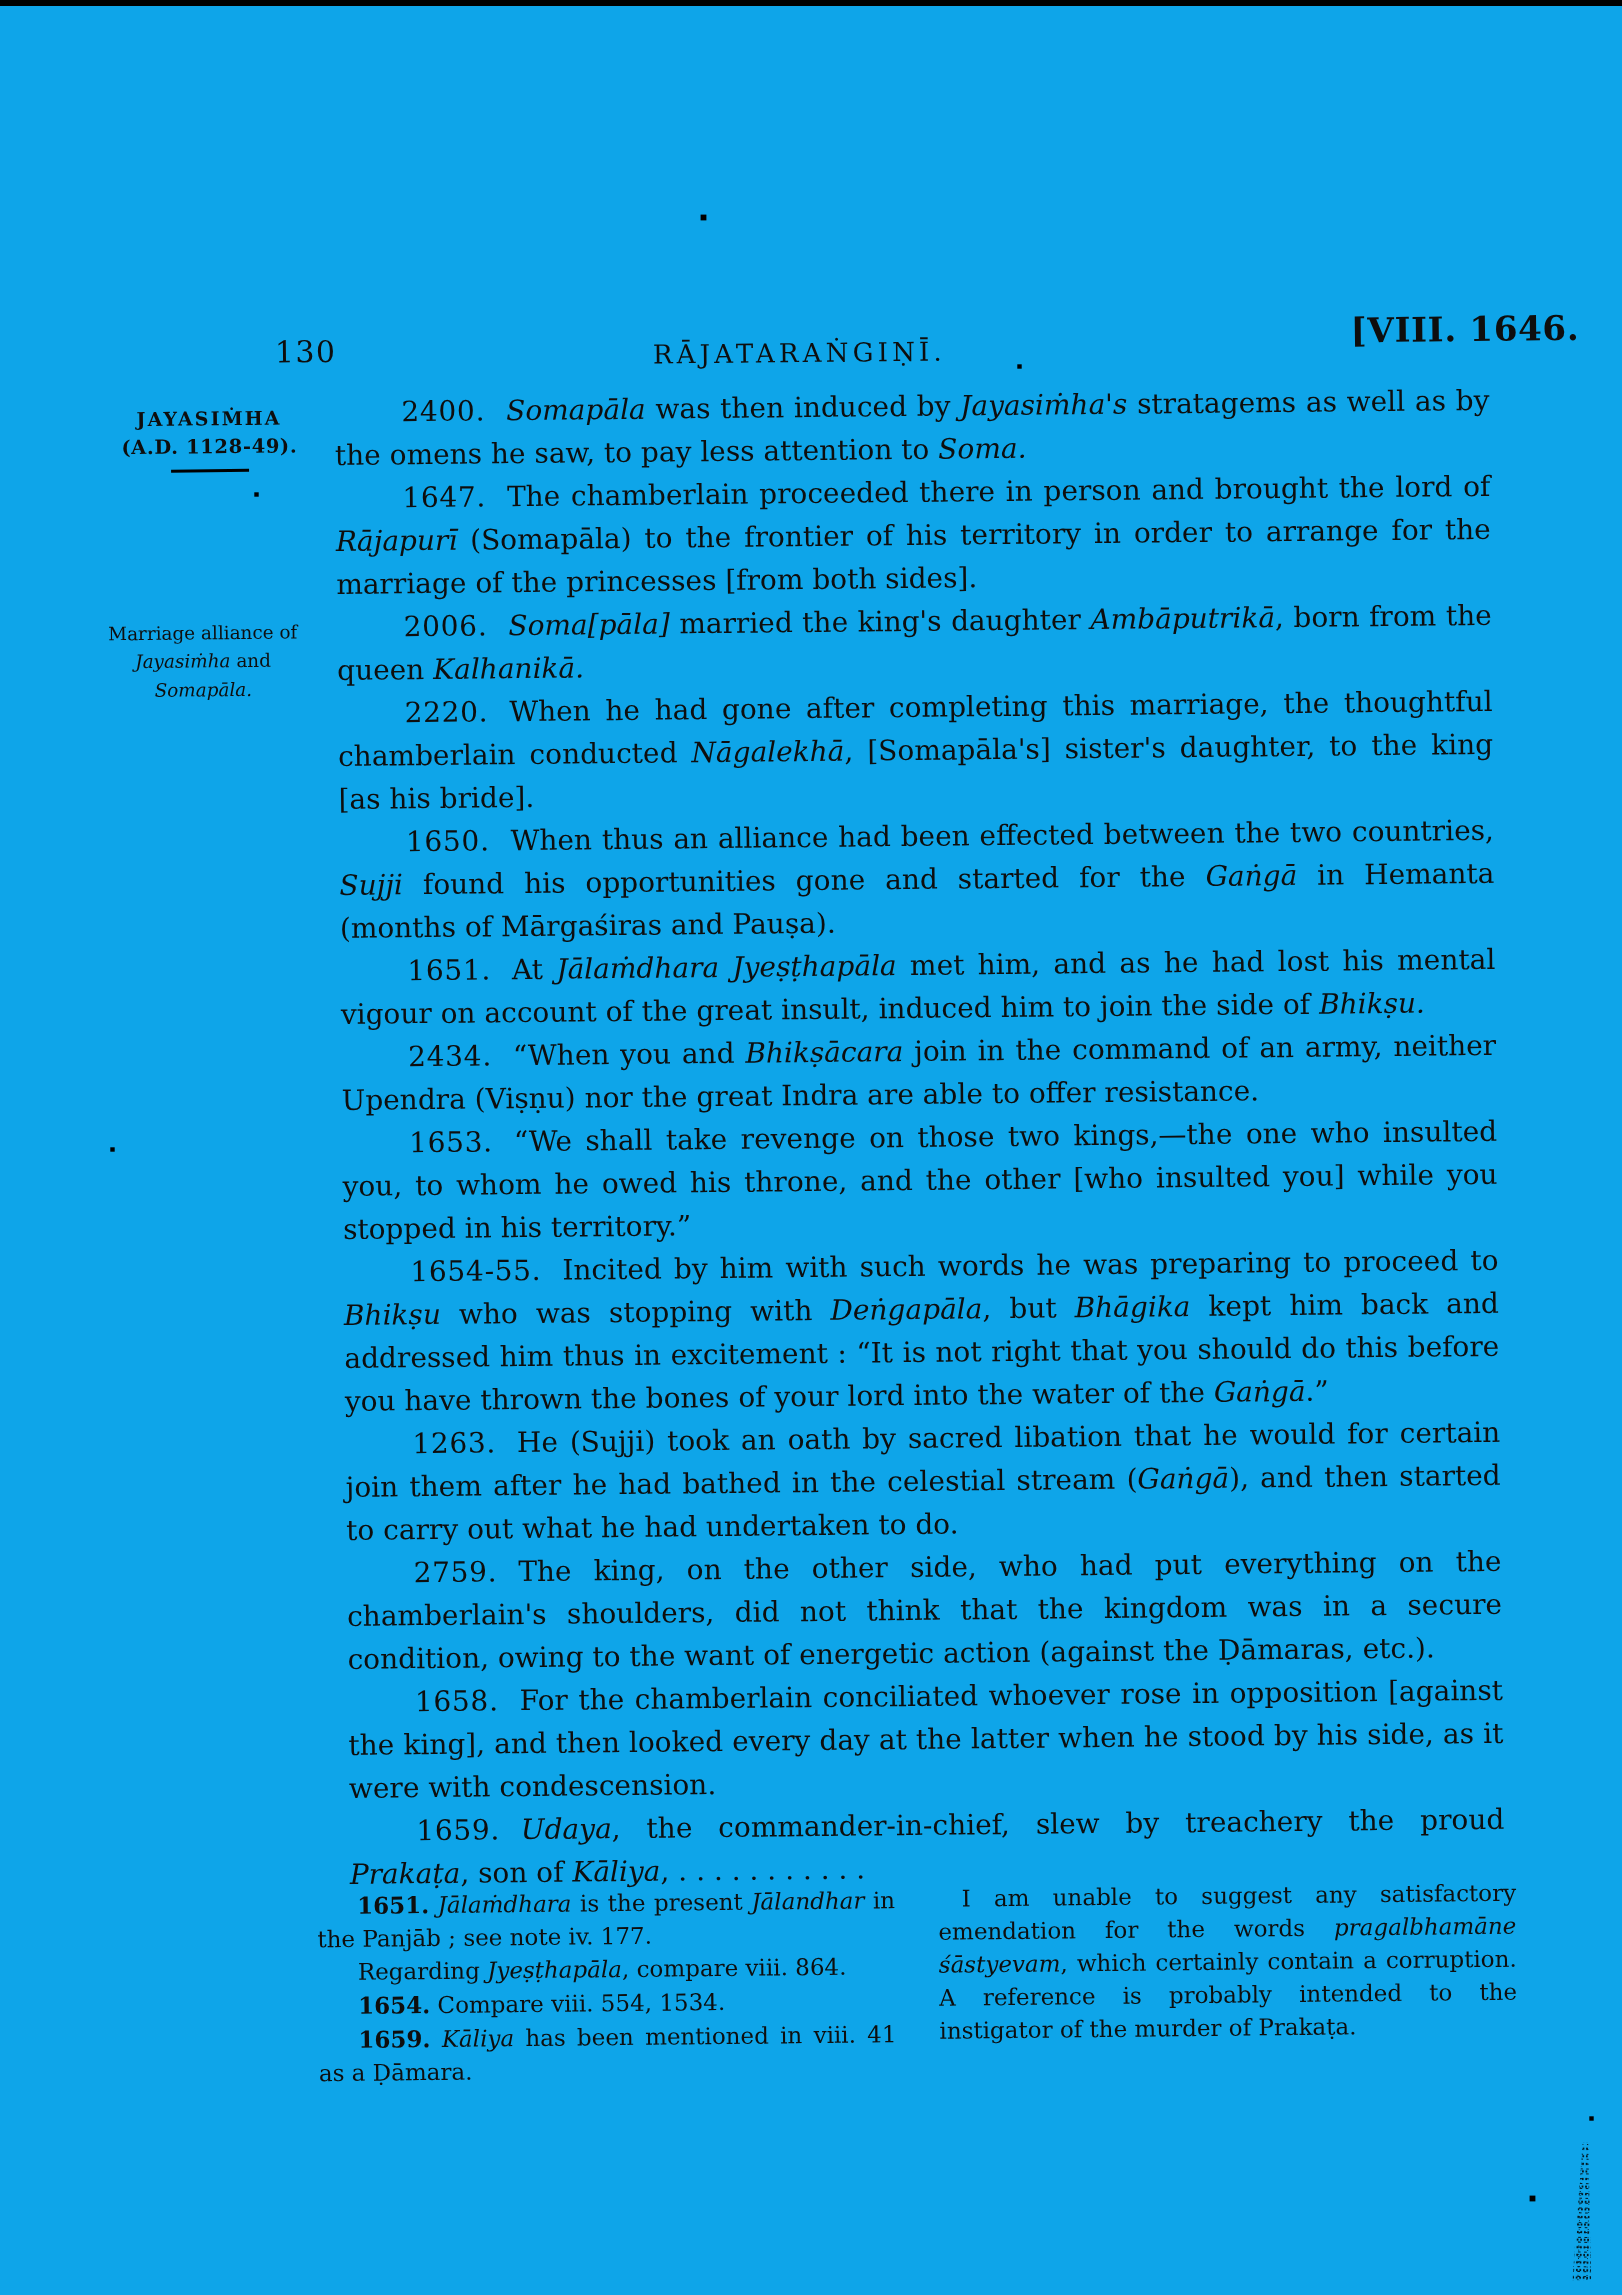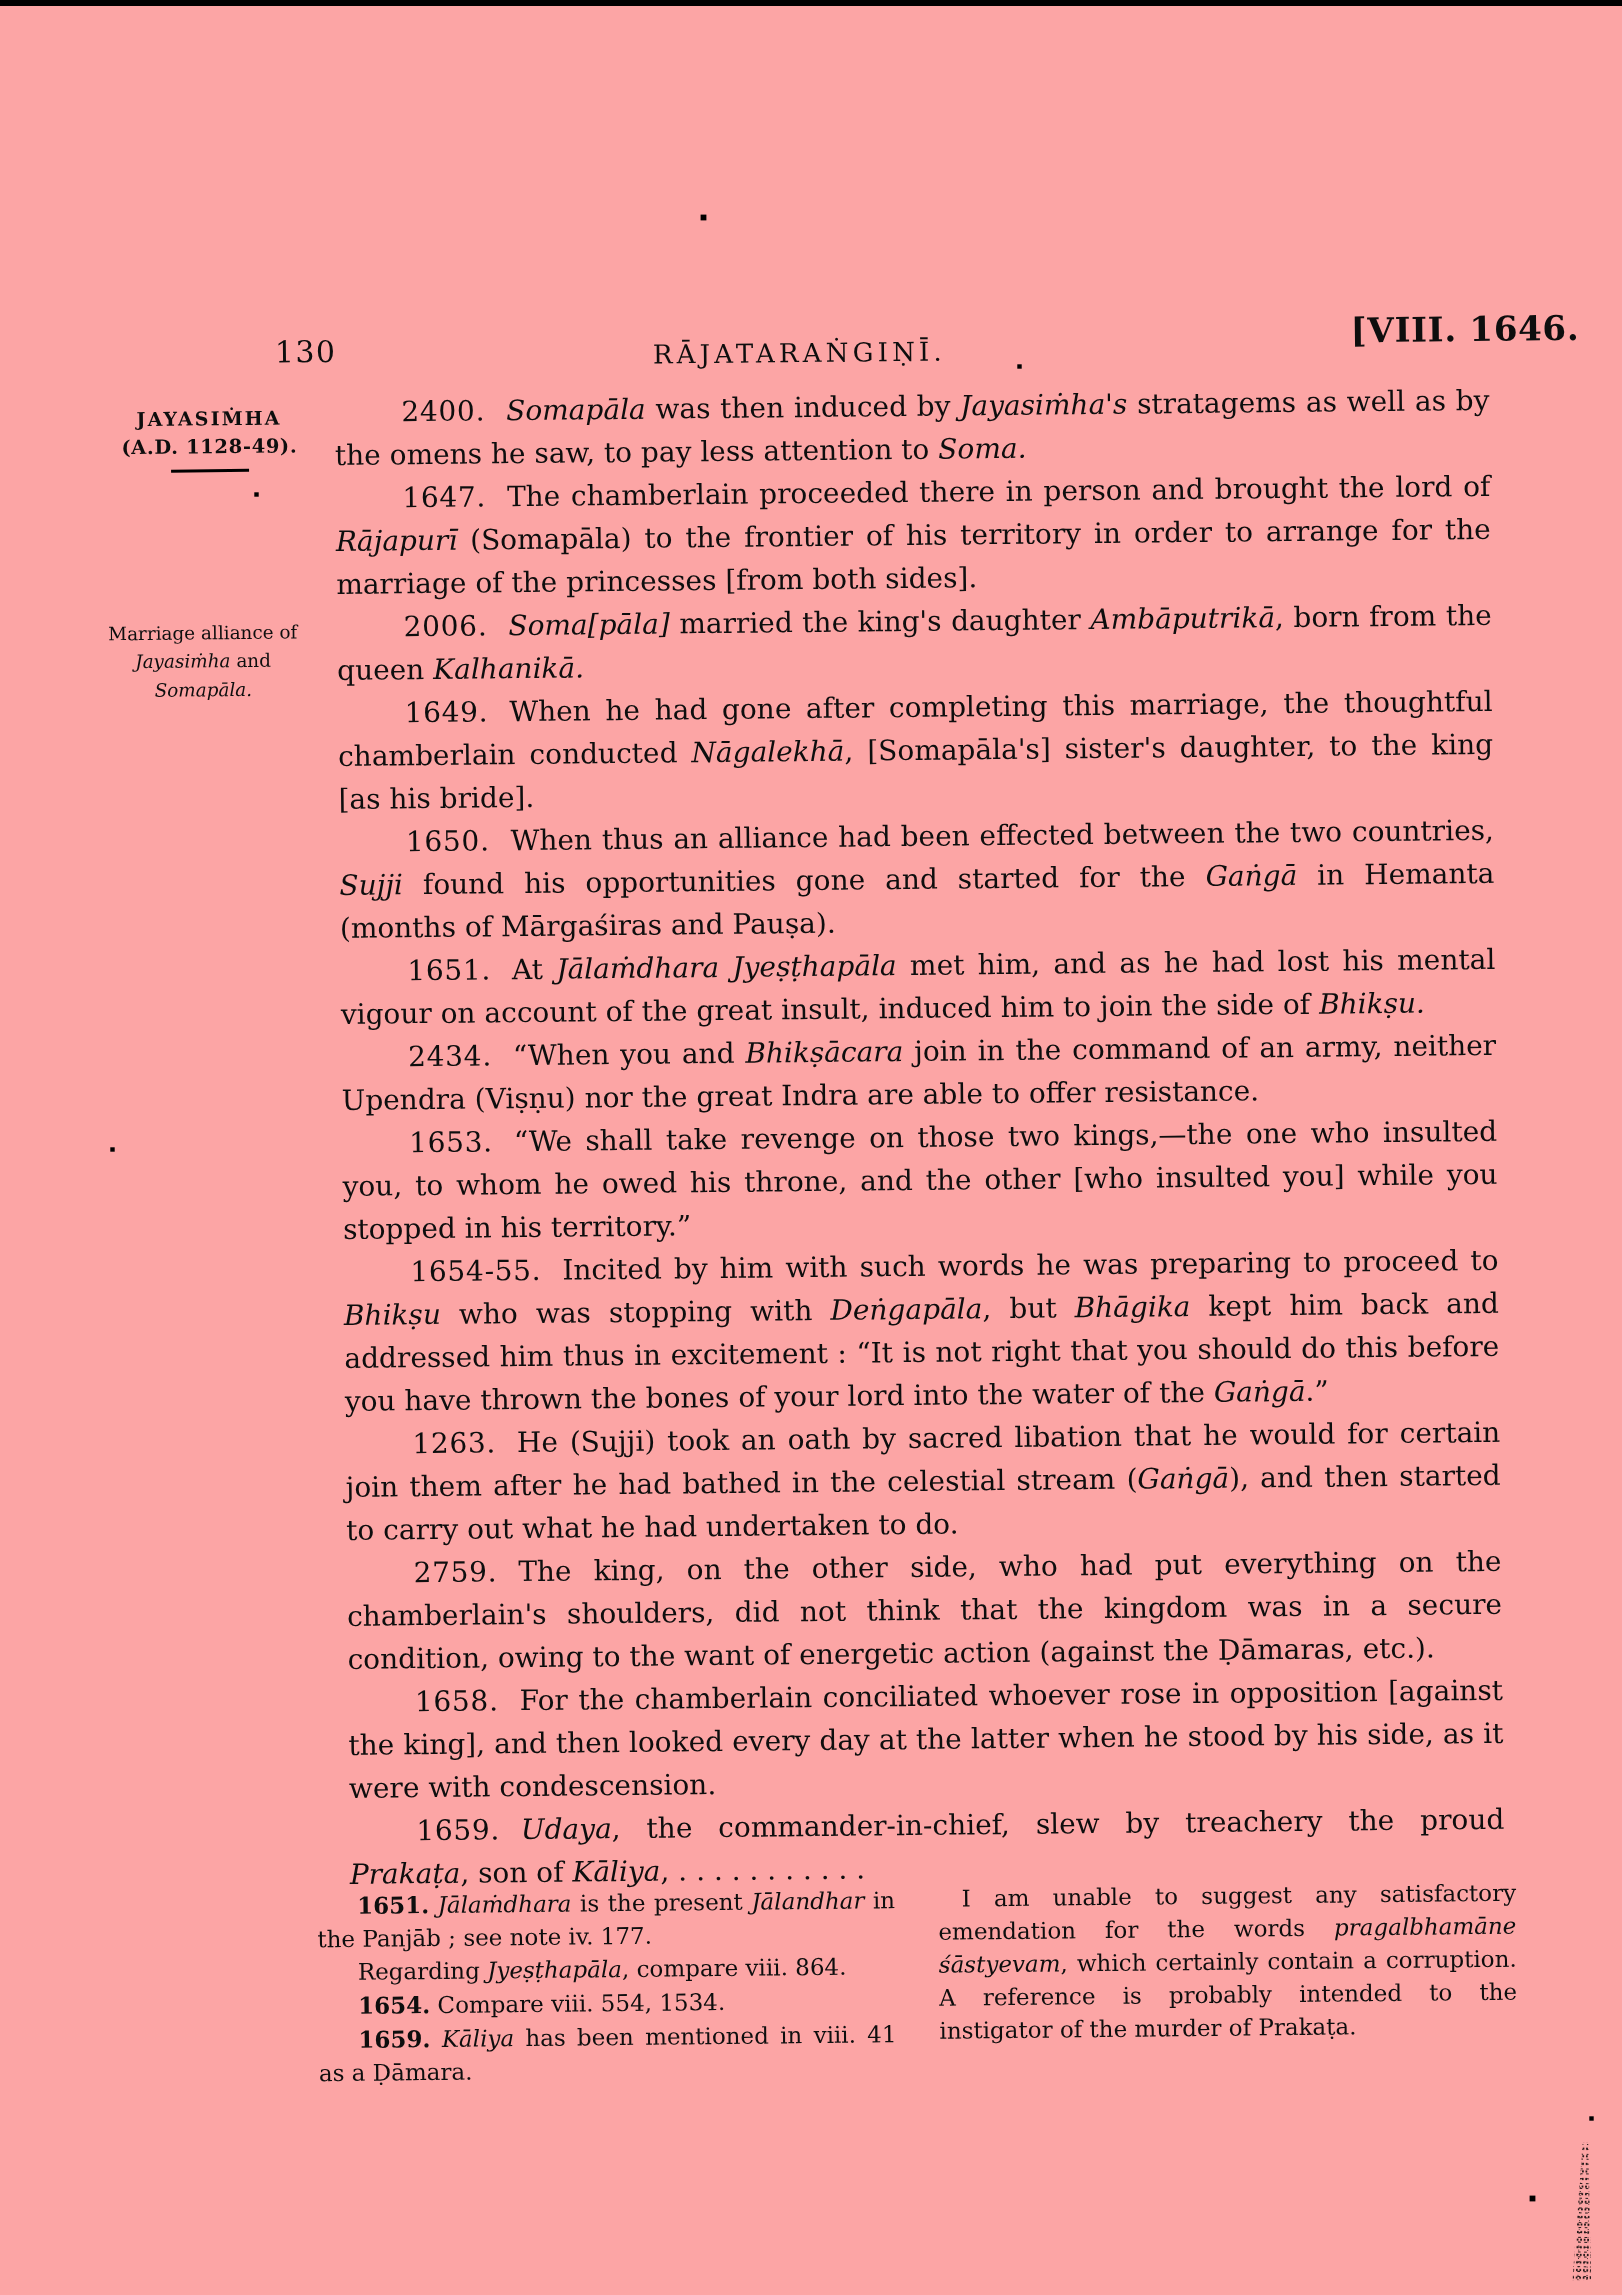--- a/index.html
+++ b/index.html
@@ -1,19 +1,19 @@
 <!DOCTYPE html>
 <html style="font-size:11px"><head>
 <meta charset="utf-8">
 <style>
   html,body{margin:0;padding:0;background:#e8e8e8;}
   .page{
     position:relative;
     width:1623px;height:2295px;
-    background:#fca5a5;
+    background:#0ea5e9;
     color:#0e0e0e;
     font-family:"DejaVu Serif","Liberation Serif",serif;
     overflow:hidden;
     text-decoration:underline;
   }
   .scan-bar-top{
     position:absolute;top:0;left:0;width:1623px;height:6.2px;background:#000;
   }
   .content{
     position:absolute;inset:0;
@@ -92,21 +92,21 @@
     <aside class="margin-note-2" id="margin-note-2">
         <div><span>Marriage alliance of</span></div>
         <div><span class="it">Jayasiṁha</span><span> and</span></div>
         <div><span class="it">Somapāla.</span></div>
       </aside>
 
     <main class="verse-block" id="verse-block">
         <p><span class="vnum">2400.</span><span class="it">Somapāla</span><span> was then induced by </span><span class="it">Jayasiṁha's</span><span> stratagems as well as by the omens he saw, to pay less attention to </span><span class="it">Soma.</span></p>
         <p><span class="vnum">1647.</span><span>The chamberlain proceeded there in person and brought the lord of </span><span class="it">Rājapurī</span><span> (Somapāla) to the frontier of his territory in order to arrange for the marriage of the princesses [from both sides].</span></p>
         <p><span class="vnum">2006.</span><span class="it">Soma[pāla]</span><span> married the king's daughter </span><span class="it">Ambāputrikā</span><span>, born from the queen </span><span class="it">Kalhanikā.</span></p>
-        <p><span class="vnum">1649.</span><span>When he had gone after completing this marriage, the thoughtful chamberlain conducted </span><span class="it">Nāgalekhā</span><span>, [Somapāla's] sister's daughter, to the king [as his bride].</span></p>
+        <p><span class="vnum">2220.</span><span>When he had gone after completing this marriage, the thoughtful chamberlain conducted </span><span class="it">Nāgalekhā</span><span>, [Somapāla's] sister's daughter, to the king [as his bride].</span></p>
         <p><span class="vnum">1650.</span><span>When thus an alliance had been effected between the two countries, </span><span class="it">Sujji</span><span> found his opportunities gone and started for the </span><span class="it">Gaṅgā</span><span> in Hemanta (months of Mārgaśiras and Pauṣa).</span></p>
         <p><span class="vnum">1651.</span><span>At </span><span class="it">Jālaṁdhara Jyeṣṭhapāla</span><span> met him, and as he had lost his mental vigour on account of the great insult, induced him to join the side of </span><span class="it">Bhikṣu.</span></p>
         <p><span class="vnum">2434.</span><span>“When you and </span><span class="it">Bhikṣācara</span><span> join in the command of an army, neither Upendra (Viṣṇu) nor the great Indra are able to offer resistance.</span></p>
         <p><span class="vnum">1653.</span><span>“We shall take revenge on those two kings,—the one who insulted you, to whom he owed his throne, and the other [who insulted you] while you stopped in his territory.”</span></p>
         <p><span class="vnum">1654-55.</span><span>Incited by him with such words he was preparing to proceed to </span><span class="it">Bhikṣu</span><span> who was stopping with </span><span class="it">Deṅgapāla</span><span>, but </span><span class="it">Bhāgika</span><span> kept him back and addressed him thus in excitement : “It is not right that you should do this before you have thrown the bones of your lord into the water of the </span><span class="it">Gaṅgā</span><span>.”</span></p>
         <p><span class="vnum">1263.</span><span>He (Sujji) took an oath by sacred libation that he would for certain join them after he had bathed in the celestial stream (</span><span class="it">Gaṅgā</span><span>), and then started to carry out what he had undertaken to do.</span></p>
         <p><span class="vnum">2759.</span><span>The king, on the other side, who had put everything on the chamberlain's shoulders, did not think that the kingdom was in a secure condition, owing to the want of energetic action (against the Ḍāmaras, etc.).</span></p>
         <p><span class="vnum">1658.</span><span>For the chamberlain conciliated whoever rose in opposition [against the king], and then looked every day at the latter when he stood by his side, as it were with condescension.</span></p>
         <p><span class="vnum">1659.</span><span class="it">Udaya</span><span>, the commander-in-chief, slew by treachery the proud </span><span class="it">Prakaṭa</span><span>, son of </span><span class="it">Kāliya</span><span>, . . . . . . . . . . .</span></p>
       </main>

